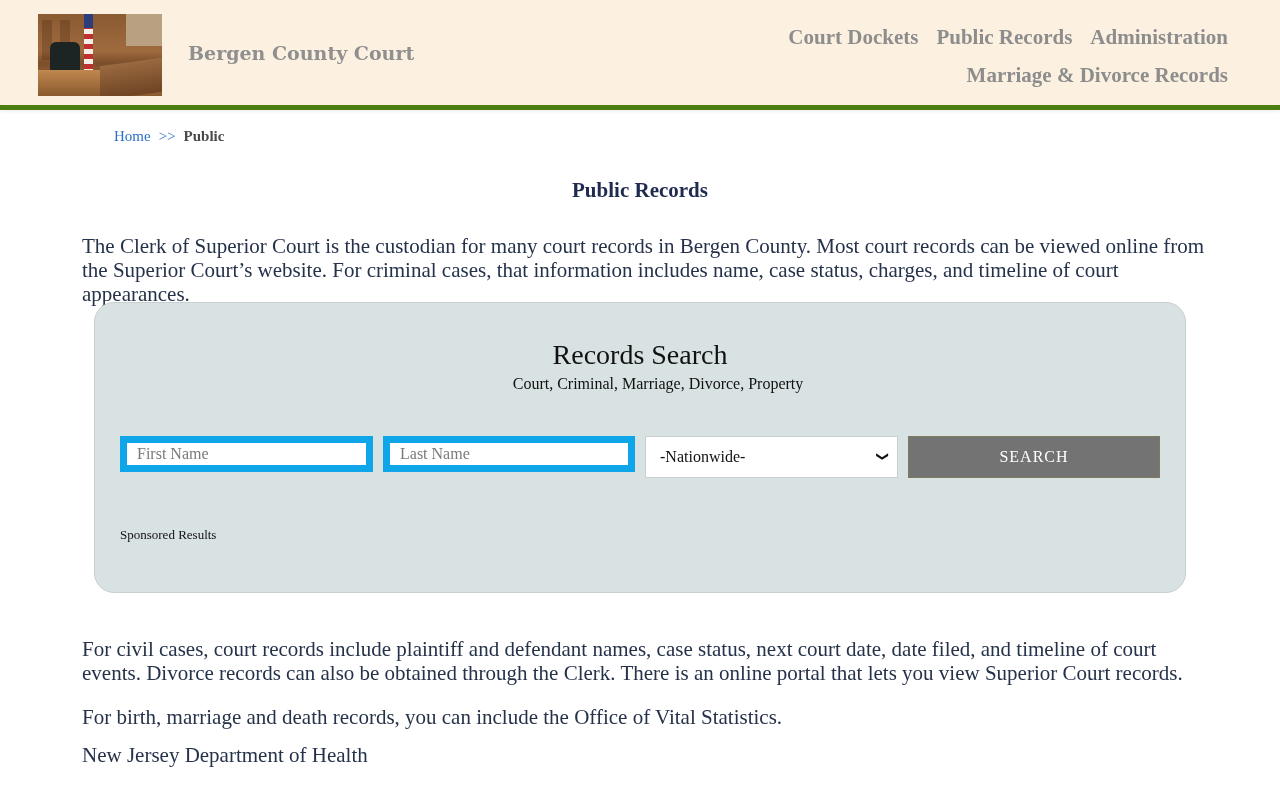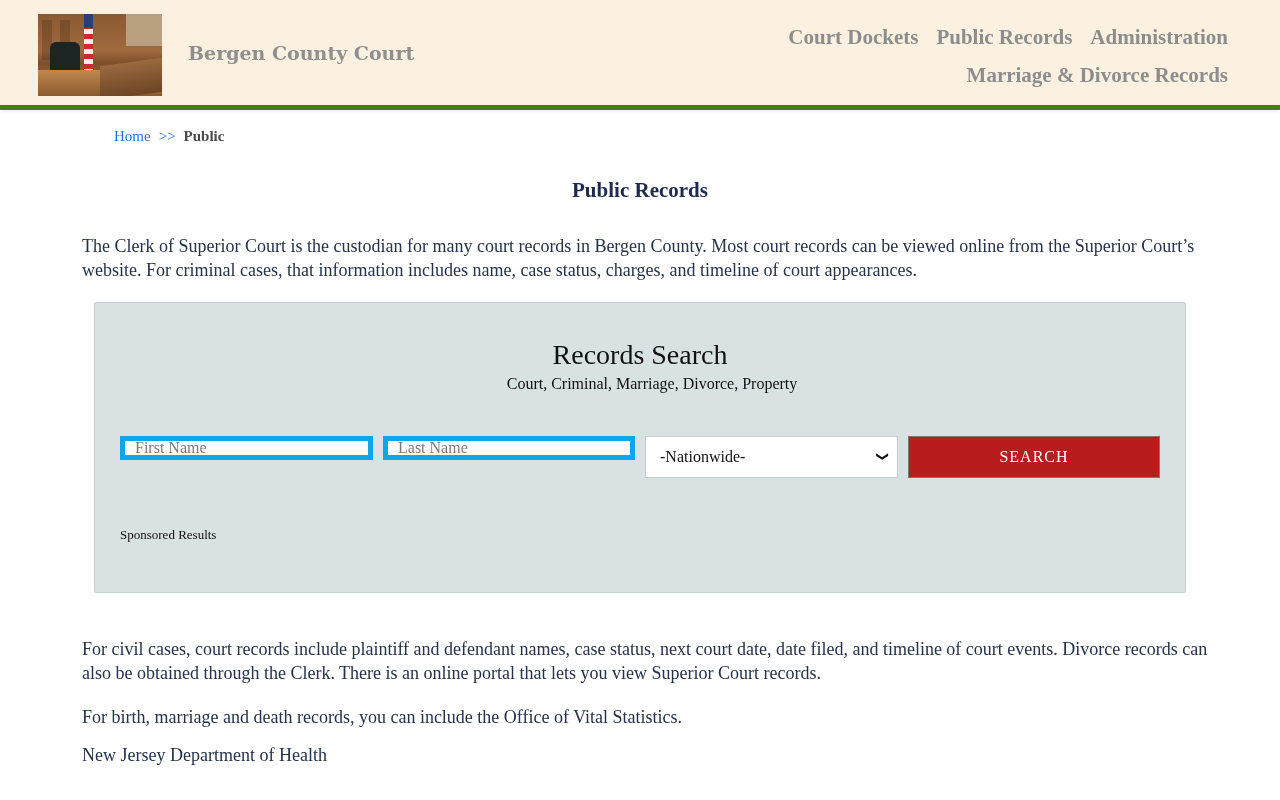--- a/index.html
+++ b/index.html
@@ -33,40 +33,40 @@
   .nav-row { display: flex; justify-content: flex-end; gap: 18px; height: 38px; align-items: center; }
   .nav a { font-family: "Liberation Serif", serif; font-size: 21px; color: #8d8d8d; text-decoration: none; font-weight: bold; white-space: nowrap; }
 
   .breadcrumb { position: absolute; left: 114px; top: 128px; font-size: 15px; font-family: "Liberation Serif", serif; text-align: center; }
   .breadcrumb .home { color: #2a6fc9; text-decoration: none; }
   .breadcrumb .sep { color: #2a6fc9; margin: 0 8px; }
   .breadcrumb .current { color: #4a4a4a; font-weight: bold; }
 
   .page-title { position: absolute; left: 0; width: 1280px; top: 178px; text-align: center; font-size: 21px; font-weight: bold; color: #1f2a4f; font-family: "Liberation Serif", serif; }
 
-  .para { position: absolute; left: 82px; width: 1130px; font-size: 18px; line-height: 24px; color: #26324a; font-family: "Liberation Serif", serif; }
+  .para { position: absolute; left: 82px; width: 1130px; font-size: 21px; line-height: 24px; color: #26324a; font-family: "Liberation Serif", serif; }
   .p1 { top: 234px; }
   .p2 { top: 637px; }
   .p3 { top: 705px; }
   .p4 { top: 743px; }
 
   .search-box {
     position: absolute; left: 94px; top: 302px; width: 1092px; height: 291px;
-    background: #d8e2e3; border: 1px solid #c7cfd0; border-radius: 2px;
+    background: #d8e2e3; border: 1px solid #c7cfd0; border-radius: 20px;
   }
   .search-title { position: absolute; left: 0; width: 100%; top: 36px; text-align: center; font-size: 28px; color: #111; font-family: "Liberation Serif", serif; }
-  .search-sub { position: absolute; left: 12px; width: 100%; top: 72px; text-align: center; font-size: 16px; color: #111; font-family: "Liberation Serif", serif; }
-  .field { position: absolute; top: 133px; height: 24px; background: #fff; border: 5px solid #0ea5e9; font-family: "Liberation Serif", serif; font-size: 16px; padding: 0 10px; color: #333; }
+  .search-sub { position: absolute; left: 18px; width: 100%; top: 72px; text-align: center; font-size: 16px; color: #111; font-family: "Liberation Serif", serif; }
+  .field { position: absolute; top: 133px; height: 36px; background: #fff; border: 7px solid #0ea5e9; font-family: "Liberation Serif", serif; font-size: 16px; padding: 0 10px; color: #333; }
   .field::placeholder { color: #7a7a7a; }
   .f1 { left: 25px; width: 253px; }
   .f2 { left: 288px; width: 252px; }
   .select { position: absolute; left: 550px; top: 133px; width: 253px; height: 42px; background: #fff; border: 1px solid #c9cfd0;
     font-family: "Liberation Serif", serif; font-size: 16px; color: #111; display: flex; align-items: center; padding: 0 14px; }
   .select .chev { position: absolute; right: 10px; top: 12px; font-size: 12px; color: #111; }
-  .search-btn { position: absolute; left: 813px; top: 133px; width: 252px; height: 42px; background: #b91c1c; color: #fff;
+  .search-btn { position: absolute; left: 813px; top: 133px; width: 252px; height: 42px; background: #737373; color: #fff;
     border: 1px solid #7f7a5e; font-family: "Liberation Serif", serif; font-size: 16px; letter-spacing: 1px; display: flex; align-items: center; justify-content: center; }
   .sponsored { position: absolute; left: 25px; top: 224px; font-size: 13px; color: #111; font-family: "Liberation Serif", serif; }
 </style>
 </head>
 <body>
 
 <header class="header">
   <div class="logo-img">
     <div class="wall-right"></div>
     <div class="panel" style="left:4px"></div>

